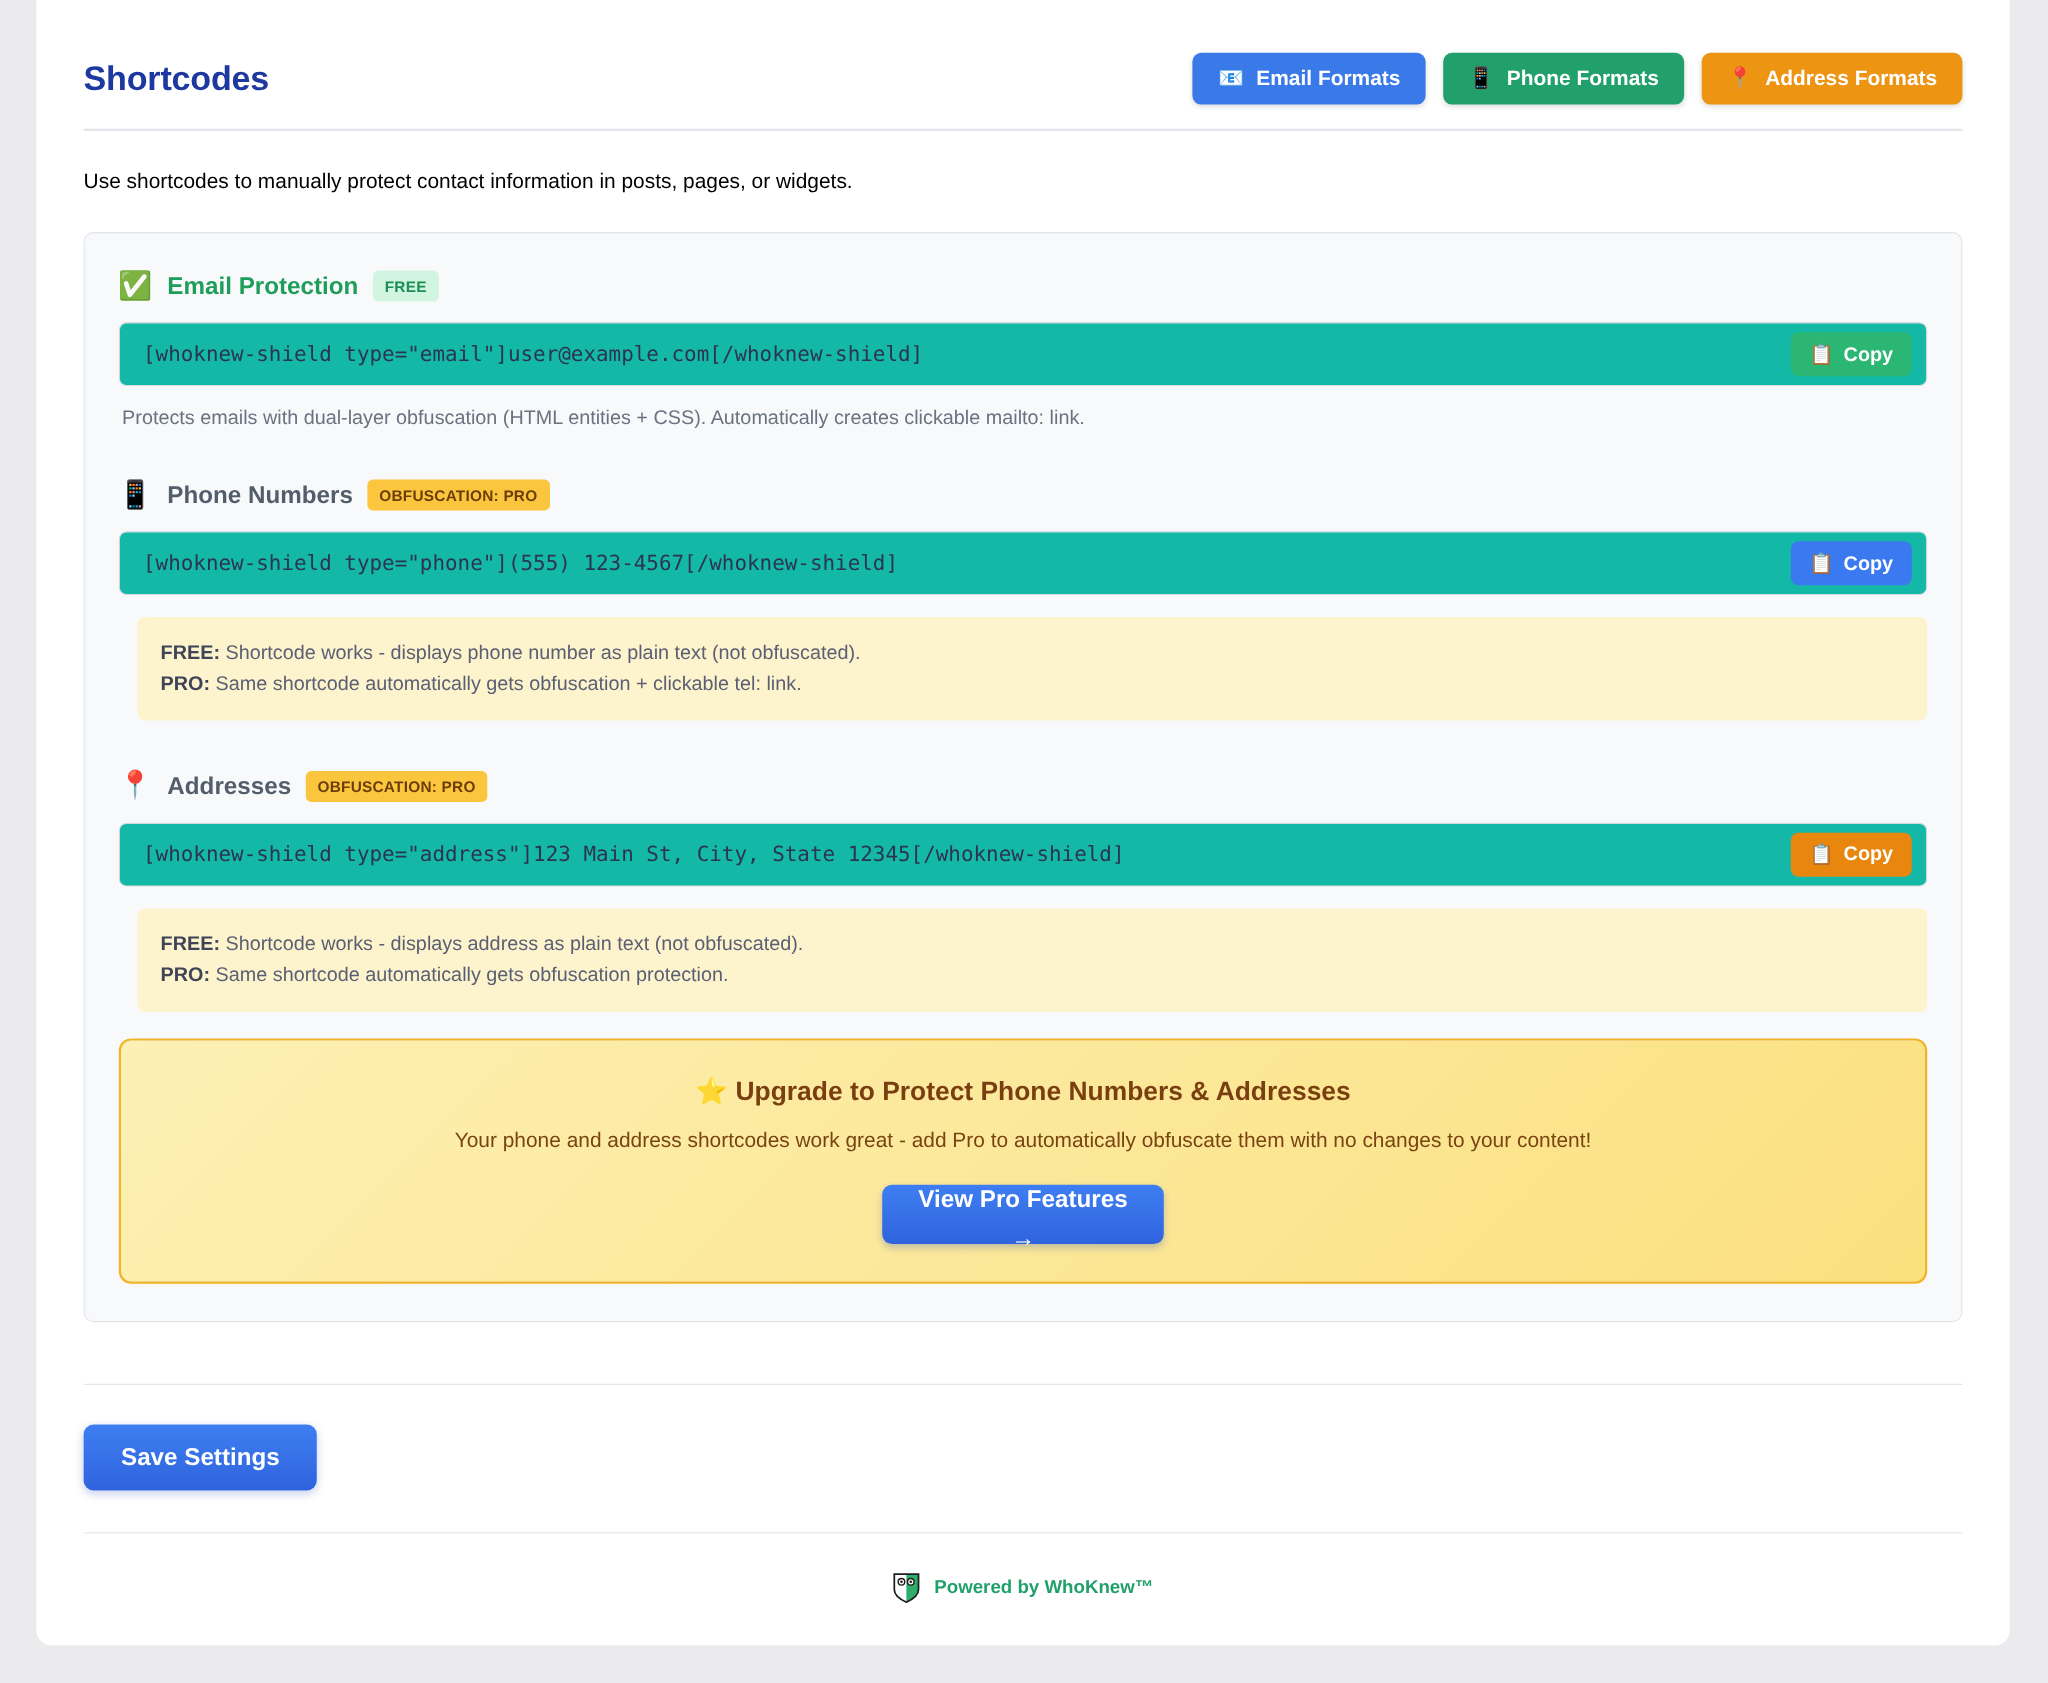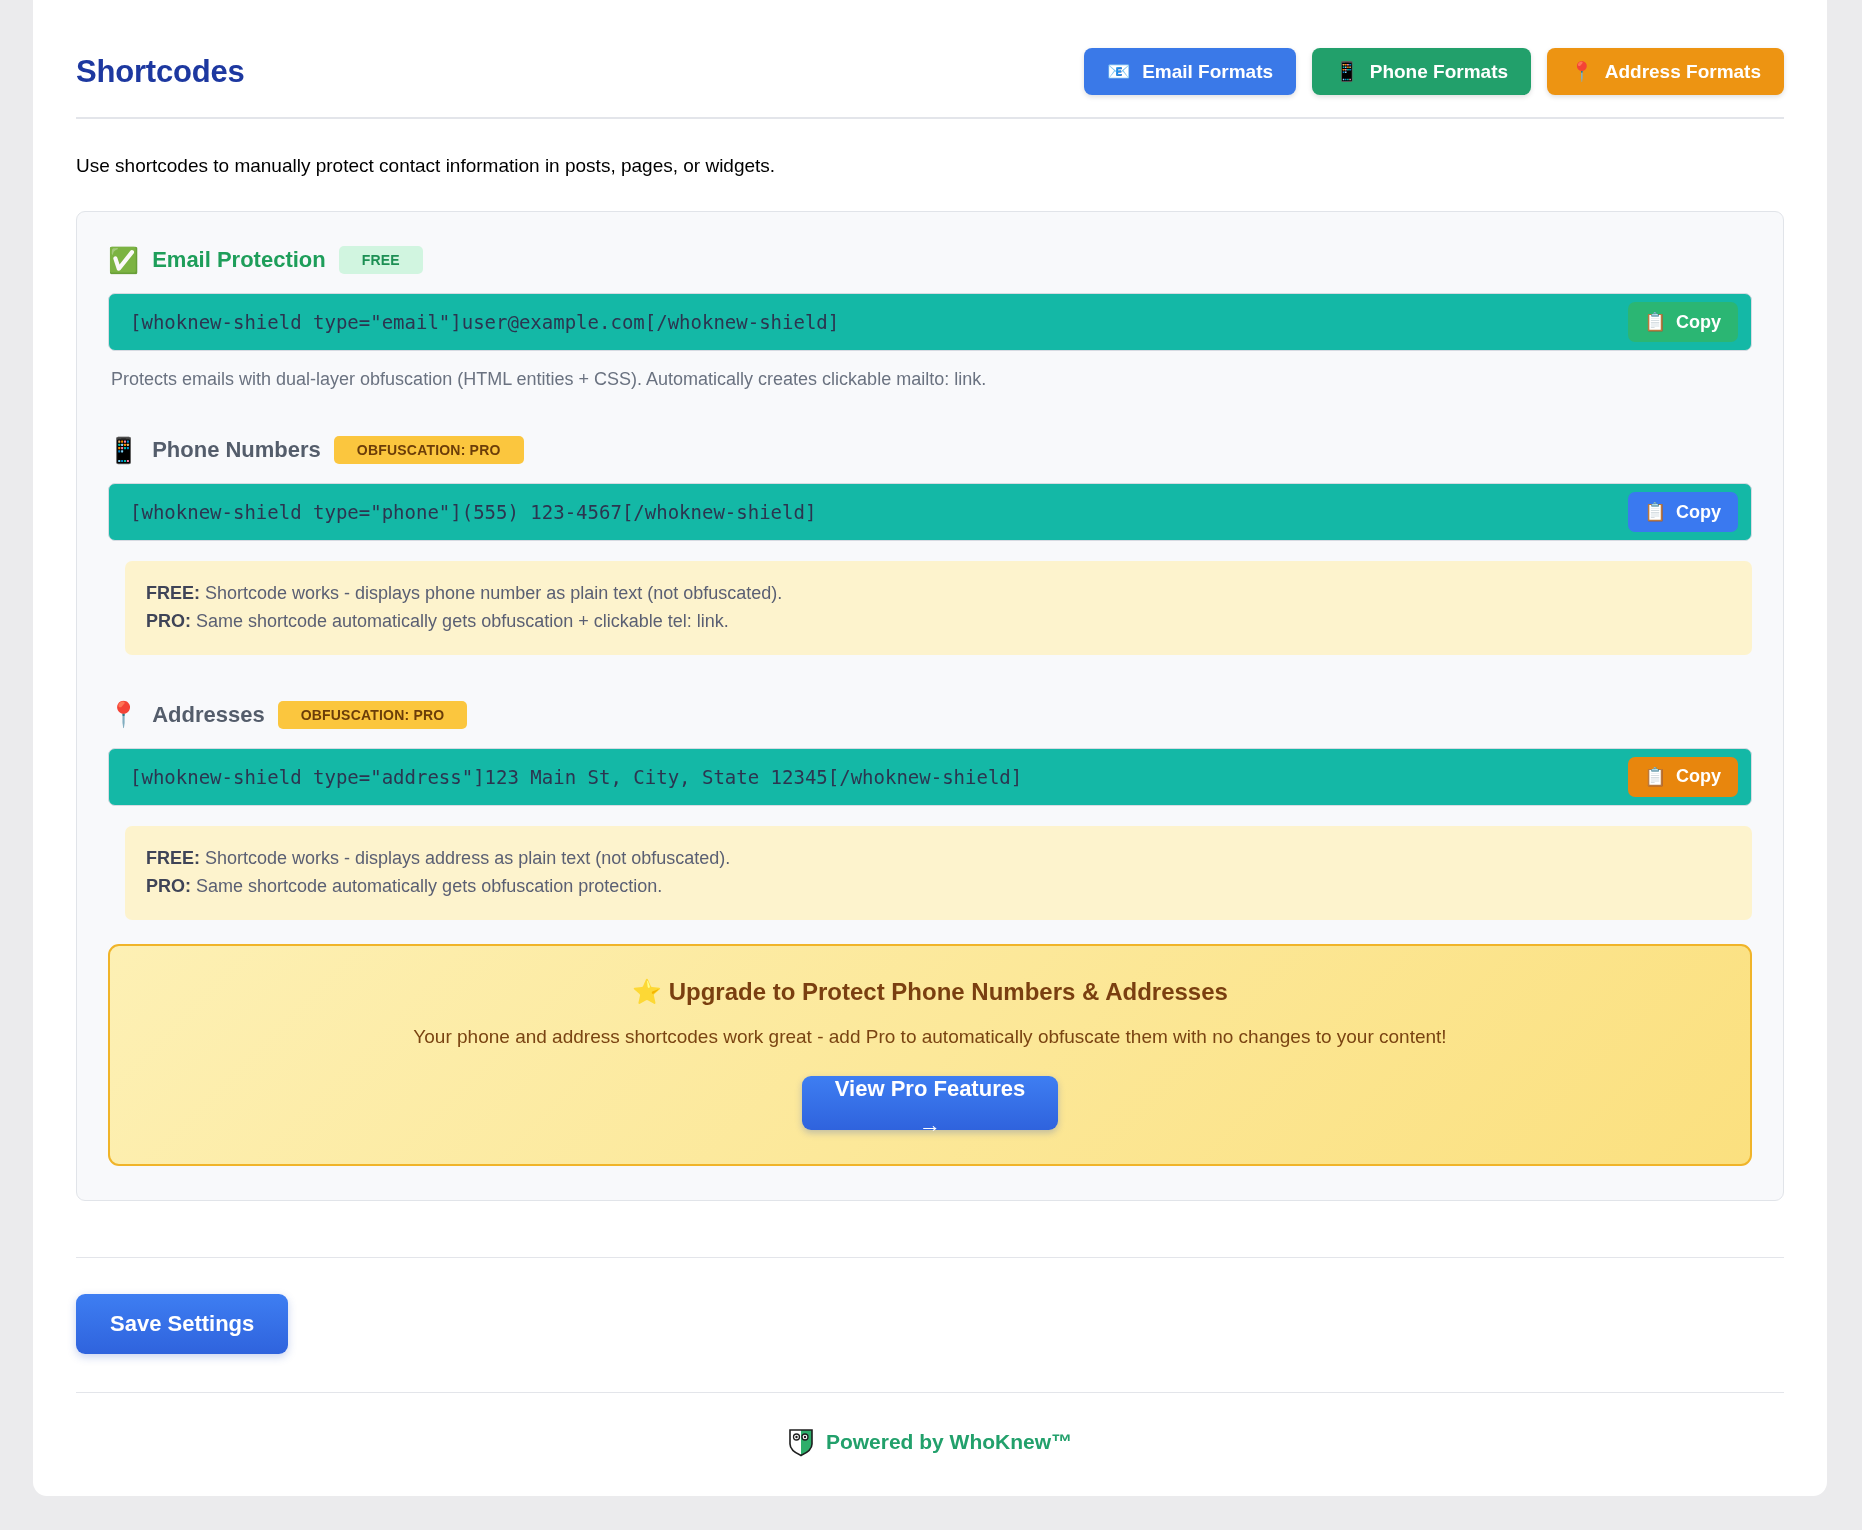--- a/index.html
+++ b/index.html
@@ -99,21 +99,21 @@
     font-size: 22px;
     font-weight: bold;
   }
   .sec-title.green { color: #1e9e5a; }
   .sec-title.gray  { color: #545d6b; }
 
   .badge {
     font-size: 14px;
     font-weight: bold;
     border-radius: 5px;
-    padding: 6px 23px;
+    padding: 6px 11px;
     letter-spacing: 0.2px;
   }
   .badge-free {
     background: #d1f5e0;
     color: #1c8f54;
   }
   .badge-pro {
     background: #fcc githubx;
   }
   .badge-pro {
@@ -239,21 +239,21 @@
     box-shadow: 0 3px 8px rgba(40,80,190,0.25);
   }
   .powered {
     display: flex;
     align-items: center;
     justify-content: center;
     gap: 12px;
     padding: 34px 0 0 0;
   }
   .powered-text {
-    font-size: 21px;
+    font-size: 17px;
     font-weight: bold;
     color: #22a06b;
   }
 </style>
 </head>
 <body>
 
 <div class="page-card">
   <div class="inner">
 

